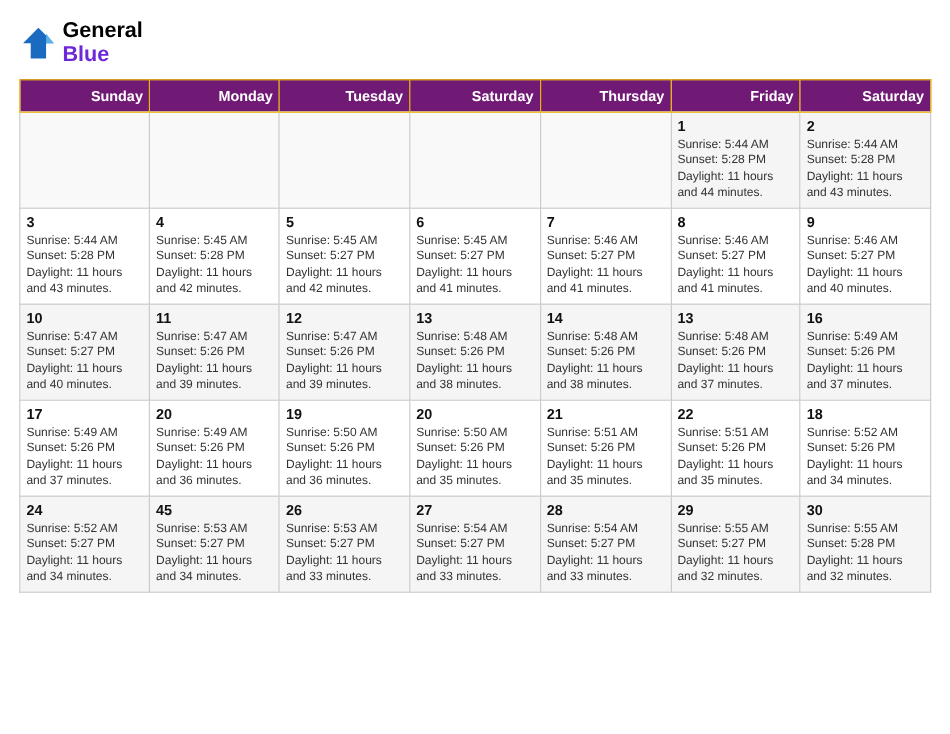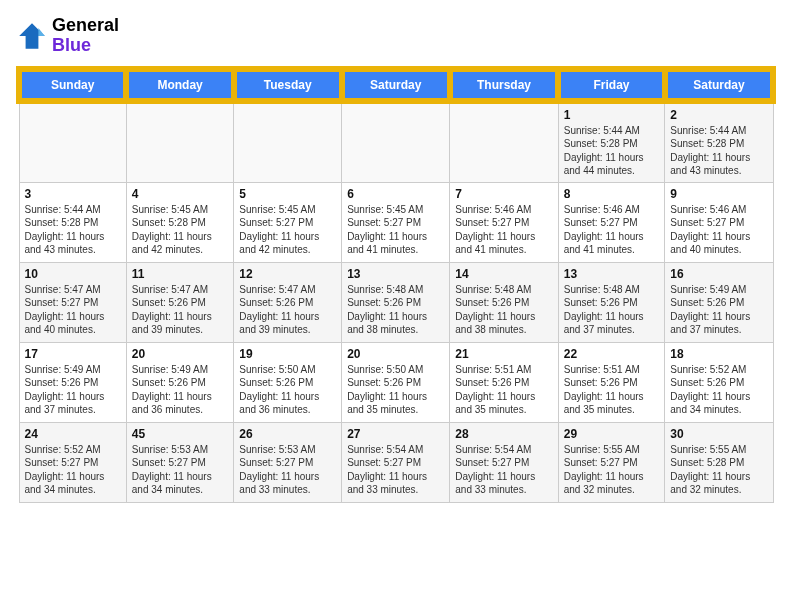--- a/index.html
+++ b/index.html
@@ -44,27 +44,27 @@
     .location {
       font-size: 14px;
       color: #555;
     }
     table {
       width: 100%;
       border-collapse: collapse;
       font-size: 11px;
     }
     thead tr th {
-      background-color: #3b82f6;
+      background-color: #701a75;
       color: #fff;
-      text-align: center;
+      text-align: right;
       padding: 6px 5px;
       font-size: 12px;
       font-weight: bold;
-      border: 6px solid #eab308;
+      border: 1px solid #eab308;
     }
     tbody tr td {
       border: 1px solid #ccc;
       vertical-align: top;
       padding: 4px 5px;
       width: 113px;
       height: 80px;
       background: #fff;
     }
     tbody tr:nth-child(odd) td {

